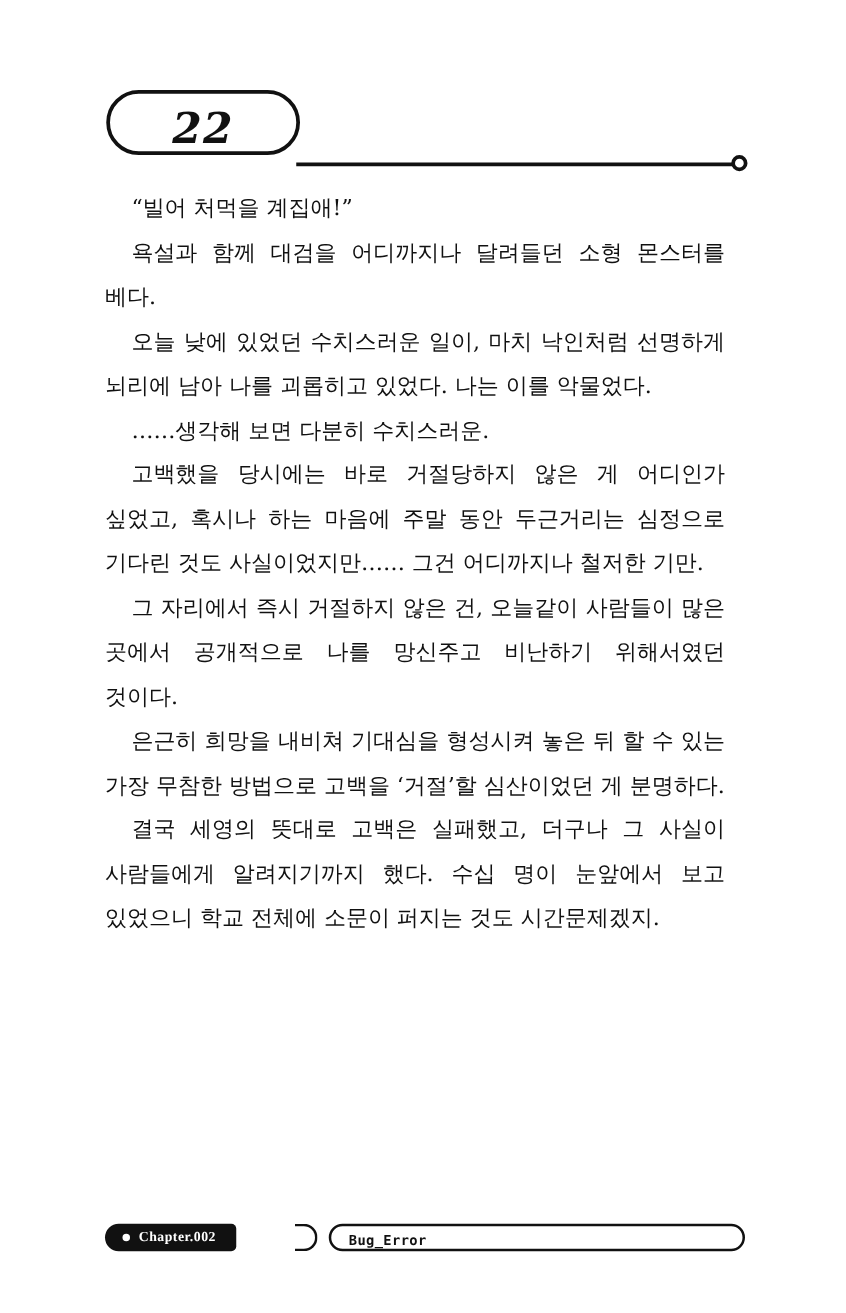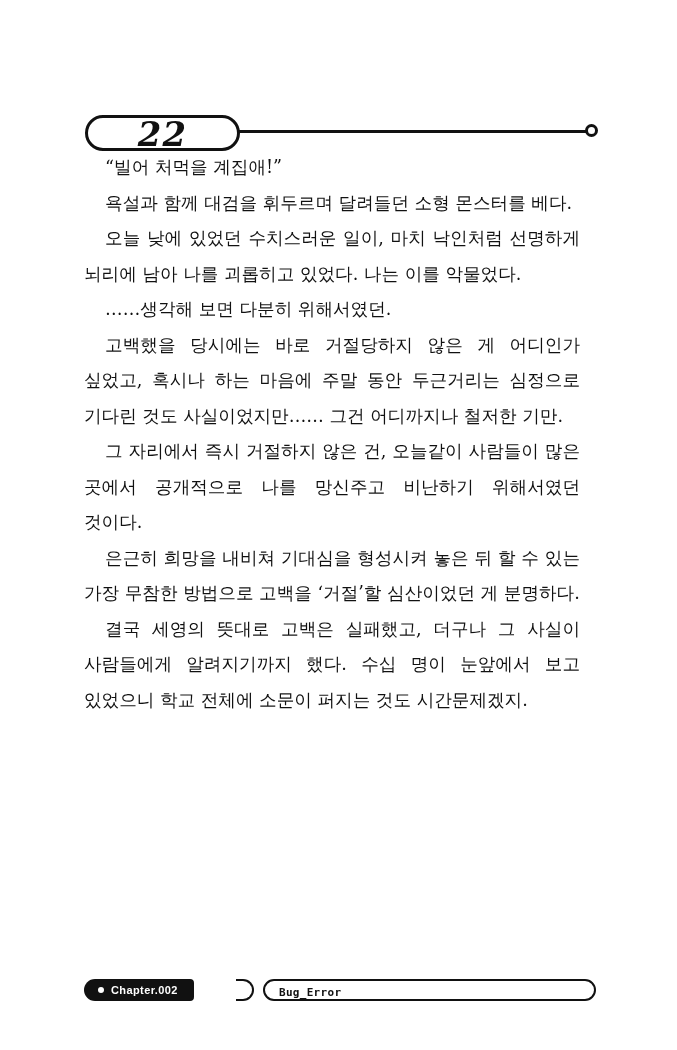--- a/index.html
+++ b/index.html
@@ -28,29 +28,28 @@
     left: 85px;
     top: 72px;
     width: 510px;
     height: 66px;
   }
   .chapter-badge {
     position: absolute;
     left: 0;
     top: 0;
     width: 155px;
-    height: 36px;
+    height: 52px;
     border: 3px solid #111;
     border-radius: 26px;
     background: #fff;
     box-sizing: border-box;
     display: flex;
-    align-items: flex-start;
+    align-items: flex-end;
     justify-content: center;
-    margin-top: 43px;
   }
   .chapter-number {
     font-family: "DejaVu Serif", serif;
     font-style: italic;
     font-weight: 700;
     font-size: 34px;
     letter-spacing: 1px;
     line-height: 1;
     color: #111;
     transform: translateY(-1px);
@@ -110,21 +109,21 @@
     left: 0;
     top: 0;
     height: 22px;
     padding: 0 16px 0 14px;
     background: #111;
     color: #fff;
     border-radius: 11px 4px 4px 11px;
     display: flex;
     align-items: center;
     gap: 7px;
-    font-family: Liberation Sans, sans-serif;
+    font-family: Liberation Serif, serif;
     font-size: 11px;
     font-weight: 700;
     letter-spacing: 0.4px;
   }
   .footer-bullet {
     width: 6px;
     height: 6px;
     border-radius: 50%;
     background: #fff;
     display: inline-block;
@@ -167,23 +166,23 @@
   <div class="chapter-head">
     <div class="chapter-badge">
       <span class="chapter-number">22</span>
     </div>
     <div class="chapter-rule"></div>
     <div class="chapter-dot"></div>
   </div>
 
   <div class="body-text">
     <p class="dialogue">“빌어 처먹을 계집애!”</p>
-    <p>욕설과 함께 대검을 휘두르며 달려들던 소형 몬스터를 베다.</p>
+    <p>욕설과 함께 대검을 어디까지나 달려들던 소형 몬스터를 베다.</p>
     <p>오늘 낮에 있었던 수치스러운 일이, 마치 낙인처럼 선명하게 뇌리에 남아 나를 괴롭히고 있었다. 나는 이를 악물었다.</p>
-    <p>……생각해 보면 다분히 위해서였던.</p>
+    <p>……생각해 보면 다분히 수치스러운.</p>
     <p>고백했을 당시에는 바로 거절당하지 않은 게 어디인가 싶었고, 혹시나 하는 마음에 주말 동안 두근거리는 심정으로 기다린 것도 사실이었지만…… 그건 어디까지나 철저한 기만.</p>
     <p>그 자리에서 즉시 거절하지 않은 건, 오늘같이 사람들이 많은 곳에서 공개적으로 나를 망신주고 비난하기 위해서였던 것이다.</p>
     <p>은근히 희망을 내비쳐 기대심을 형성시켜 놓은 뒤 할 수 있는 가장 무참한 방법으로 고백을 ‘거절’할 심산이었던 게 분명하다.</p>
     <p>결국 세영의 뜻대로 고백은 실패했고, 더구나 그 사실이 사람들에게 알려지기까지 했다. 수십 명이 눈앞에서 보고 있었으니 학교 전체에 소문이 퍼지는 것도 시간문제겠지.</p>
   </div>
 
   <div class="footer">
     <div class="footer-chapter">
       <span class="footer-bullet"></span>
       <span>Chapter.002</span>

